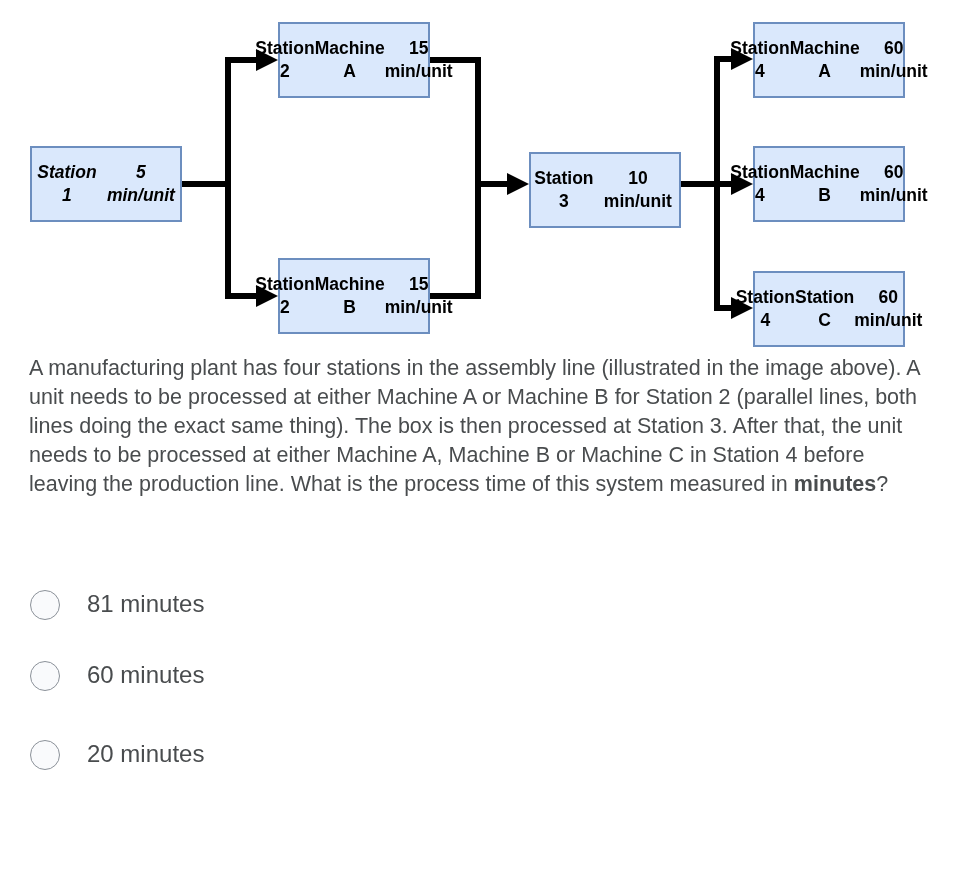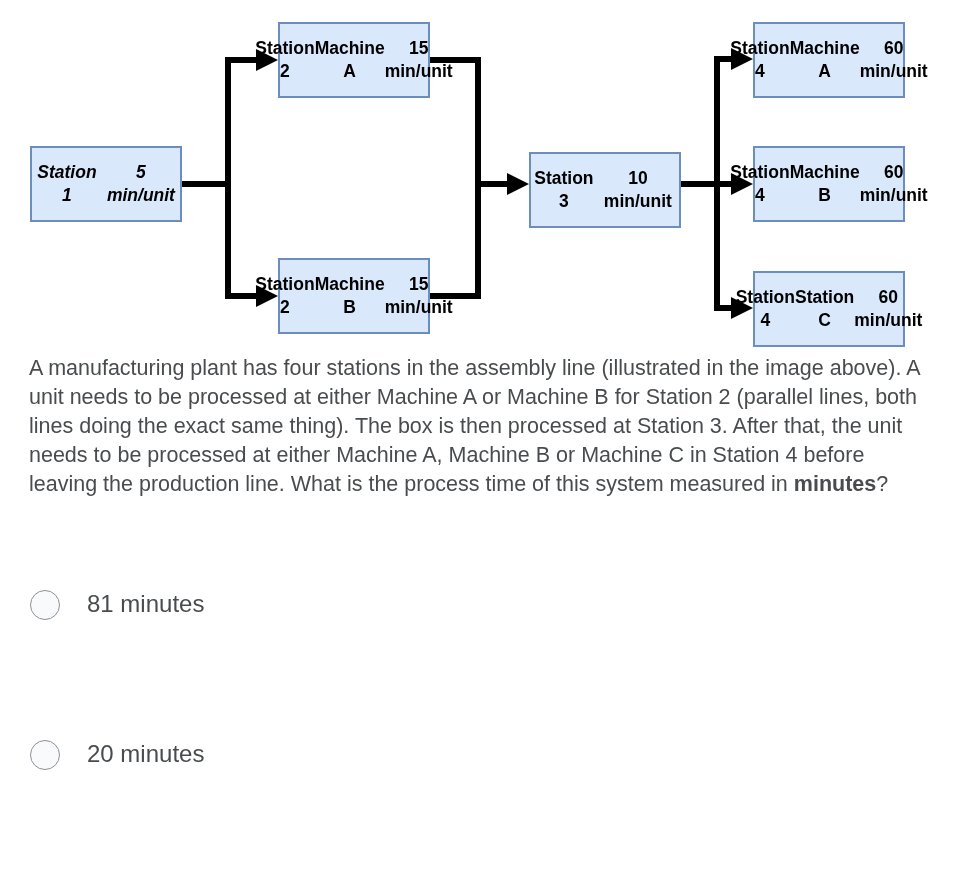--- a/index.html
+++ b/index.html
@@ -154,20 +154,24 @@
     <div class="arrow" style="left:731px; top:297px;"></div>
   </div>
 
   <p class="question"><span>A manufacturing plant has four stations in the assembly line (illustrated in the image above). A unit needs to be processed at either Machine A or Machine B for Station 2 (parallel lines, both lines doing the exact same thing). The box is then processed at Station 3. After that, the unit needs to be processed at either Machine A, Machine B or Machine C in Station 4 before leaving the production line. What is the process time of this system measured in </span><b>minutes</b><span>?</span></p>
 
   <div class="option" style="top:590px;">
     <div class="radio-circle"></div>
     <span class="option-label">81 minutes</span>
   </div>
 
+  <div class="option" style="top:661px;">
+    <div class="radio-circle"></div>
+    <span class="option-label">60 minutes</span>
+  </div>
 
   <div class="option" style="top:732px;margin-top:8px;">
     <div class="radio-circle"></div>
     <span class="option-label">20 minutes</span>
   </div>
 
 
 </div>
 
 </body></html>

